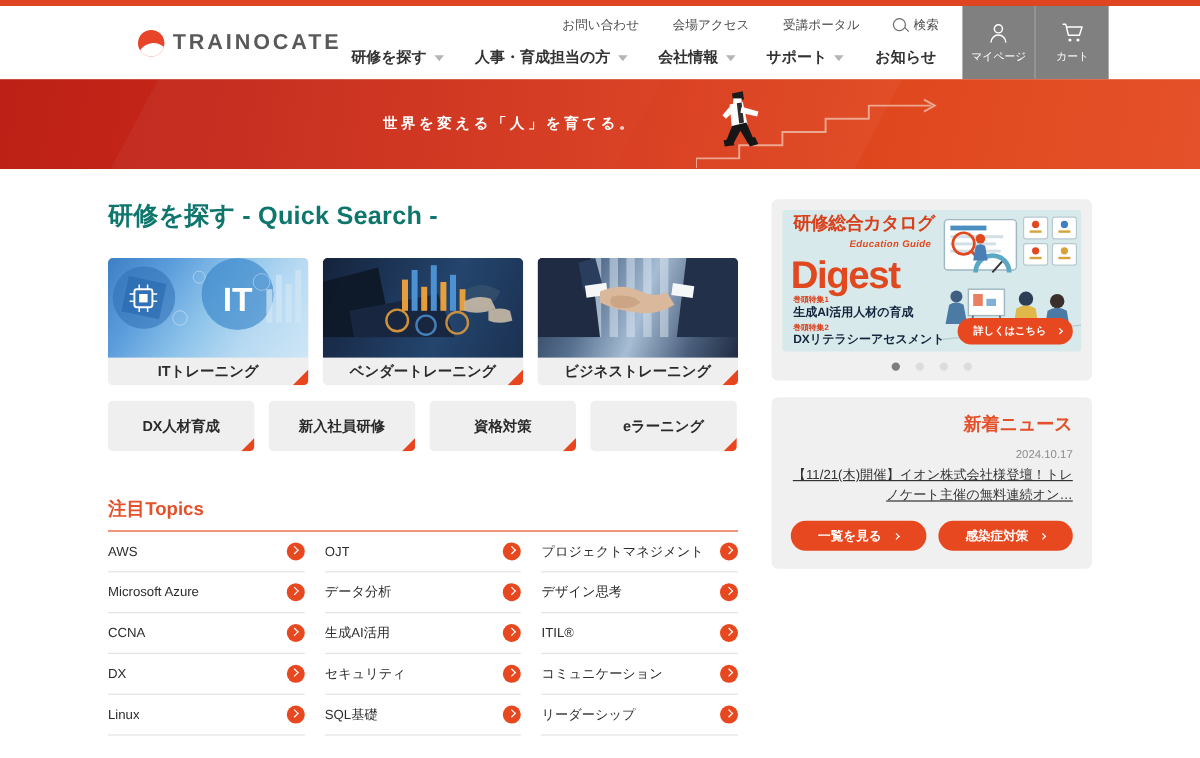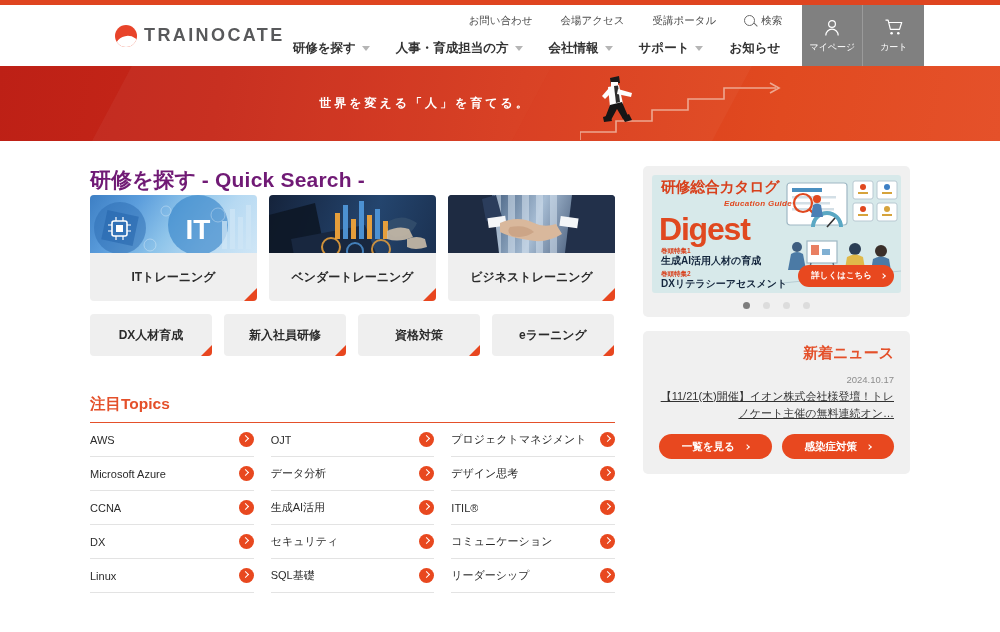--- a/index.html
+++ b/index.html
@@ -215,22 +215,22 @@
     display: flex;
     gap: 28px;
     padding-top: 25px;
   }
   .col-left { width: 525px; flex: 0 0 525px; }
   .col-right { width: 267px; flex: 0 0 267px; }
 
   .section-title {
     font-size: 21px;
     font-weight: bold;
-    color: #701a75;
-    margin-bottom: 1px;
+    color: #0f766e;
+    margin-bottom: 21px;
     white-space: nowrap;
   }
   .section-title .en {
     font-size: 21px;
     letter-spacing: 0.2px;
   }
 
   
   .card-row {
     display: flex;
@@ -241,21 +241,21 @@
     height: 106px;
     background: #efefef;
     border-radius: 4px;
     overflow: hidden;
     position: relative;
     cursor: pointer;
     display: flex;
     flex-direction: column;
   }
   .qcard-img {
-    height: 58px;
+    height: 83px;
     width: 100%;
     position: relative;
     overflow: hidden;
   }
   .qcard-label {
     flex: 1;
     display: flex;
     align-items: center;
     justify-content: center;
     font-size: 12px;
@@ -378,21 +378,21 @@
     position: absolute;
     left: 7px; top: 38px;
     font-size: 32px;
     font-weight: bold;
     color: #e0481f;
     letter-spacing: -1.2px;
     line-height: 1;
   }
   .pb-eg {
     position: absolute;
-    left: 72px; top: 24px;
+    left: 56px; top: 24px;
     font-size: 8px;
     font-weight: bold;
     font-style: italic;
     color: #e0481f;
     letter-spacing: 0.3px;
   }
   .pb-feat {
     position: absolute;
     left: 9px;
     color: #1c3a5e;

